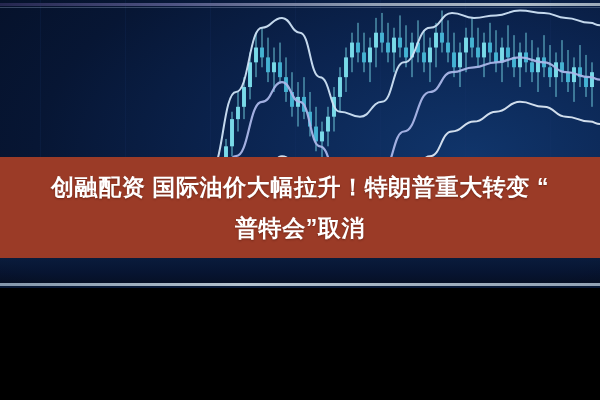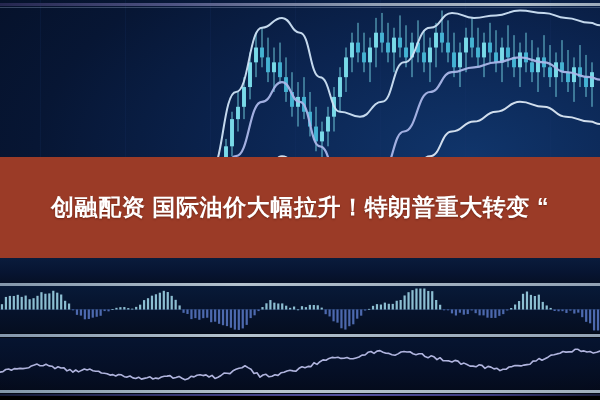--- a/index.html
+++ b/index.html
@@ -1,20 +1,20 @@
 <!DOCTYPE html>
 <html><head>
 <meta charset="utf-8">
 <style>
   html,body{margin:0;padding:0;background:#000;}
   body{font-family:"Liberation Sans","DejaVu Sans",sans-serif;}
 
   #stage{
     position:relative;
-    width:600px;height:396px;
+    width:600px;height:288px;
     overflow:hidden;
     background:#040a16;
   }
 
   
   .panel{position:absolute;left:0;width:600px;overflow:hidden;}
   #panel-price{
     top:0;height:262px;
     background:
       radial-gradient(120% 150% at 78% 60%, #10356b 0%, #0b2450 32%, #071634 60%, #040c1e 100%),
@@ -276,20 +276,21 @@
       <line x1="232" y1="-45.25999999999999" x2="232" y2="-0.8000000000000114" stroke="#e8b9aa" stroke-width="1" opacity="0.6"></line>
       <line x1="316" y1="-50.19999999999999" x2="316" y2="-5.740000000000009" stroke="#e8b9aa" stroke-width="1" opacity="0.6"></line>
       <line x1="322" y1="-35.379999999999995" x2="322" y2="4.139999999999986" stroke="#e8b9aa" stroke-width="1" opacity="0.6"></line>
       <path d="M 188 58.47999999999999 C 199 58.47999999999999, 199 14.019999999999982, 210 14.019999999999982 C 223 14.019999999999982, 223 -65.02000000000001, 236 -65.02000000000001 C 249 -65.02000000000001, 249 -129.24, 262 -129.24 C 272 -129.24, 272 -139.12, 282 -139.12 C 291 -139.12, 291 -124.30000000000001, 300 -124.30000000000001 C 310 -124.30000000000001, 310 -79.84, 320 -79.84 C 330 -79.84, 330 -45.25999999999999, 340 -45.25999999999999 C 350 -45.25999999999999, 350 -40.32000000000002, 360 -40.32000000000002 C 371 -40.32000000000002, 371 -55.139999999999986, 382 -55.139999999999986 C 393 -55.139999999999986, 393 -94.66, 404 -94.66 C 417 -94.66, 417 -129.24, 430 -129.24 C 441 -129.24, 441 -144.06, 452 -144.06 C 463 -144.06, 463 -139.12, 474 -139.12 C 485 -139.12, 485 -141.59, 496 -141.59 C 508 -141.59, 508 -146.53, 520 -146.53 C 532 -146.53, 532 -144.06, 544 -144.06 C 555 -144.06, 555 -139.12, 566 -139.12 C 578 -139.12, 578 -134.17999999999998, 590 -134.17999999999998 C 595 -134.17999999999998, 595 -131.71, 600 -131.71" fill="none" stroke="#f0c4b4" stroke-width="2" opacity="0.7"></path>
       <path d="M 188 83.18 C 199 83.18, 199 53.53999999999999, 210 53.53999999999999 C 223 53.53999999999999, 223 -0.8000000000000114, 236 -0.8000000000000114 C 249 -0.8000000000000114, 249 -55.139999999999986, 262 -55.139999999999986 C 272 -55.139999999999986, 272 -74.89999999999998, 282 -74.89999999999998 C 291 -74.89999999999998, 291 -55.139999999999986, 300 -55.139999999999986 C 310 -55.139999999999986, 310 -10.680000000000007, 320 -10.680000000000007 C 330 -10.680000000000007, 330 23.900000000000006, 340 23.900000000000006 C 350 23.900000000000006, 350 28.839999999999975, 360 28.839999999999975 C 371 28.839999999999975, 371 14.019999999999982, 382 14.019999999999982 C 393 14.019999999999982, 393 -25.5, 404 -25.5 C 417 -25.5, 417 -65.02000000000001, 430 -65.02000000000001 C 441 -65.02000000000001, 441 -84.78, 452 -84.78 C 463 -84.78, 463 -89.72, 474 -89.72 C 485 -89.72, 485 -94.66, 496 -94.66 C 508 -94.66, 508 -99.60000000000002, 520 -99.60000000000002 C 532 -99.60000000000002, 532 -94.66, 544 -94.66 C 555 -94.66, 555 -84.78, 566 -84.78 C 578 -84.78, 578 -79.84, 590 -79.84 C 595 -79.84, 595 -77.37, 600 -77.37" fill="none" stroke="#f0c4b4" stroke-width="2" opacity="0.7"></path>
       <path d="M 188 98 C 199 98, 199 88.12, 210 88.12 C 223 88.12, 223 63.41999999999999, 236 63.41999999999999 C 249 63.41999999999999, 249 23.900000000000006, 262 23.900000000000006 C 272 23.900000000000006, 272 -0.8000000000000114, 282 -0.8000000000000114 C 291 -0.8000000000000114, 291 9.079999999999984, 300 9.079999999999984 C 310 9.079999999999984, 310 43.66, 320 43.66 C 330 43.66, 330 68.36000000000001, 340 68.36000000000001 C 350 68.36000000000001, 350 73.30000000000001, 360 73.30000000000001 C 371 73.30000000000001, 371 63.41999999999999, 382 63.41999999999999 C 393 63.41999999999999, 393 33.78, 404 33.78 C 417 33.78, 417 -0.8000000000000114, 430 -0.8000000000000114 C 441 -0.8000000000000114, 441 -25.5, 452 -25.5 C 463 -25.5, 463 -35.379999999999995, 474 -35.379999999999995 C 485 -35.379999999999995, 485 -45.25999999999999, 496 -45.25999999999999 C 508 -45.25999999999999, 508 -55.139999999999986, 520 -55.139999999999986 C 532 -55.139999999999986, 532 -50.19999999999999, 544 -50.19999999999999 C 555 -50.19999999999999, 555 -40.32000000000002, 566 -40.32000000000002 C 578 -40.32000000000002, 578 -35.379999999999995, 590 -35.379999999999995 C 595 -35.379999999999995, 595 -32.91, 600 -32.91" fill="none" stroke="#f0c4b4" stroke-width="2" opacity="0.7"></path>
     </svg>
 
   <div id="banner">
     <div class="ink l1">创融配资 国际油价大幅拉升！特朗普重大转变 “</div>
+    <div class="ink l2">普特会”取消</div>
   </div>
 
   <div class="panel" id="panel-gap">
     <svg id="svg-gap" viewBox="0 0 600 25" preserveAspectRatio="none">
         <path d="M 188 -42.52000000000001 C 199 -42.52000000000001, 199 -86.98000000000002, 210 -86.98000000000002 C 223 -86.98000000000002, 223 -166.02, 236 -166.02 C 249 -166.02, 249 -230.24, 262 -230.24 C 272 -230.24, 272 -240.12, 282 -240.12 C 291 -240.12, 291 -225.3, 300 -225.3 C 310 -225.3, 310 -180.84, 320 -180.84 C 330 -180.84, 330 -146.26, 340 -146.26 C 350 -146.26, 350 -141.32000000000002, 360 -141.32000000000002 C 371 -141.32000000000002, 371 -156.14, 382 -156.14 C 393 -156.14, 393 -195.66, 404 -195.66 C 417 -195.66, 417 -230.24, 430 -230.24 C 441 -230.24, 441 -245.06, 452 -245.06 C 463 -245.06, 463 -240.12, 474 -240.12 C 485 -240.12, 485 -242.59, 496 -242.59 C 508 -242.59, 508 -247.53, 520 -247.53 C 532 -247.53, 532 -245.06, 544 -245.06 C 555 -245.06, 555 -240.12, 566 -240.12 C 578 -240.12, 578 -235.17999999999998, 590 -235.17999999999998 C 595 -235.17999999999998, 595 -232.71, 600 -232.71" fill="none" stroke="#c8d8ee" stroke-width="2" opacity="0.85"></path>
         <path d="M 188 -17.819999999999993 C 199 -17.819999999999993, 199 -47.46000000000001, 210 -47.46000000000001 C 223 -47.46000000000001, 223 -101.80000000000001, 236 -101.80000000000001 C 249 -101.80000000000001, 249 -156.14, 262 -156.14 C 272 -156.14, 272 -175.89999999999998, 282 -175.89999999999998 C 291 -175.89999999999998, 291 -156.14, 300 -156.14 C 310 -156.14, 310 -111.68, 320 -111.68 C 330 -111.68, 330 -77.1, 340 -77.1 C 350 -77.1, 350 -72.16000000000003, 360 -72.16000000000003 C 371 -72.16000000000003, 371 -86.98000000000002, 382 -86.98000000000002 C 393 -86.98000000000002, 393 -126.5, 404 -126.5 C 417 -126.5, 417 -166.02, 430 -166.02 C 441 -166.02, 441 -185.78, 452 -185.78 C 463 -185.78, 463 -190.72, 474 -190.72 C 485 -190.72, 485 -195.66, 496 -195.66 C 508 -195.66, 508 -200.60000000000002, 520 -200.60000000000002 C 532 -200.60000000000002, 532 -195.66, 544 -195.66 C 555 -195.66, 555 -185.78, 566 -185.78 C 578 -185.78, 578 -180.84, 590 -180.84 C 595 -180.84, 595 -178.37, 600 -178.37" fill="none" stroke="#c8d8ee" stroke-width="2" opacity="0.85"></path>
         <path d="M 188 -3 C 199 -3, 199 -12.879999999999995, 210 -12.879999999999995 C 223 -12.879999999999995, 223 -37.58000000000001, 236 -37.58000000000001 C 249 -37.58000000000001, 249 -77.1, 262 -77.1 C 272 -77.1, 272 -101.80000000000001, 282 -101.80000000000001 C 291 -101.80000000000001, 291 -91.92000000000002, 300 -91.92000000000002 C 310 -91.92000000000002, 310 -57.34, 320 -57.34 C 330 -57.34, 330 -32.639999999999986, 340 -32.639999999999986 C 350 -32.639999999999986, 350 -27.69999999999999, 360 -27.69999999999999 C 371 -27.69999999999999, 371 -37.58000000000001, 382 -37.58000000000001 C 393 -37.58000000000001, 393 -67.22, 404 -67.22 C 417 -67.22, 417 -101.80000000000001, 430 -101.80000000000001 C 441 -101.80000000000001, 441 -126.5, 452 -126.5 C 463 -126.5, 463 -136.38, 474 -136.38 C 485 -136.38, 485 -146.26, 496 -146.26 C 508 -146.26, 508 -156.14, 520 -156.14 C 532 -156.14, 532 -151.2, 544 -151.2 C 555 -151.2, 555 -141.32000000000002, 566 -141.32000000000002 C 578 -141.32000000000002, 578 -136.38, 590 -136.38 C 595 -136.38, 595 -133.91, 600 -133.91" fill="none" stroke="#c8d8ee" stroke-width="2" opacity="0.85"></path>
       </svg>
   </div>
 

